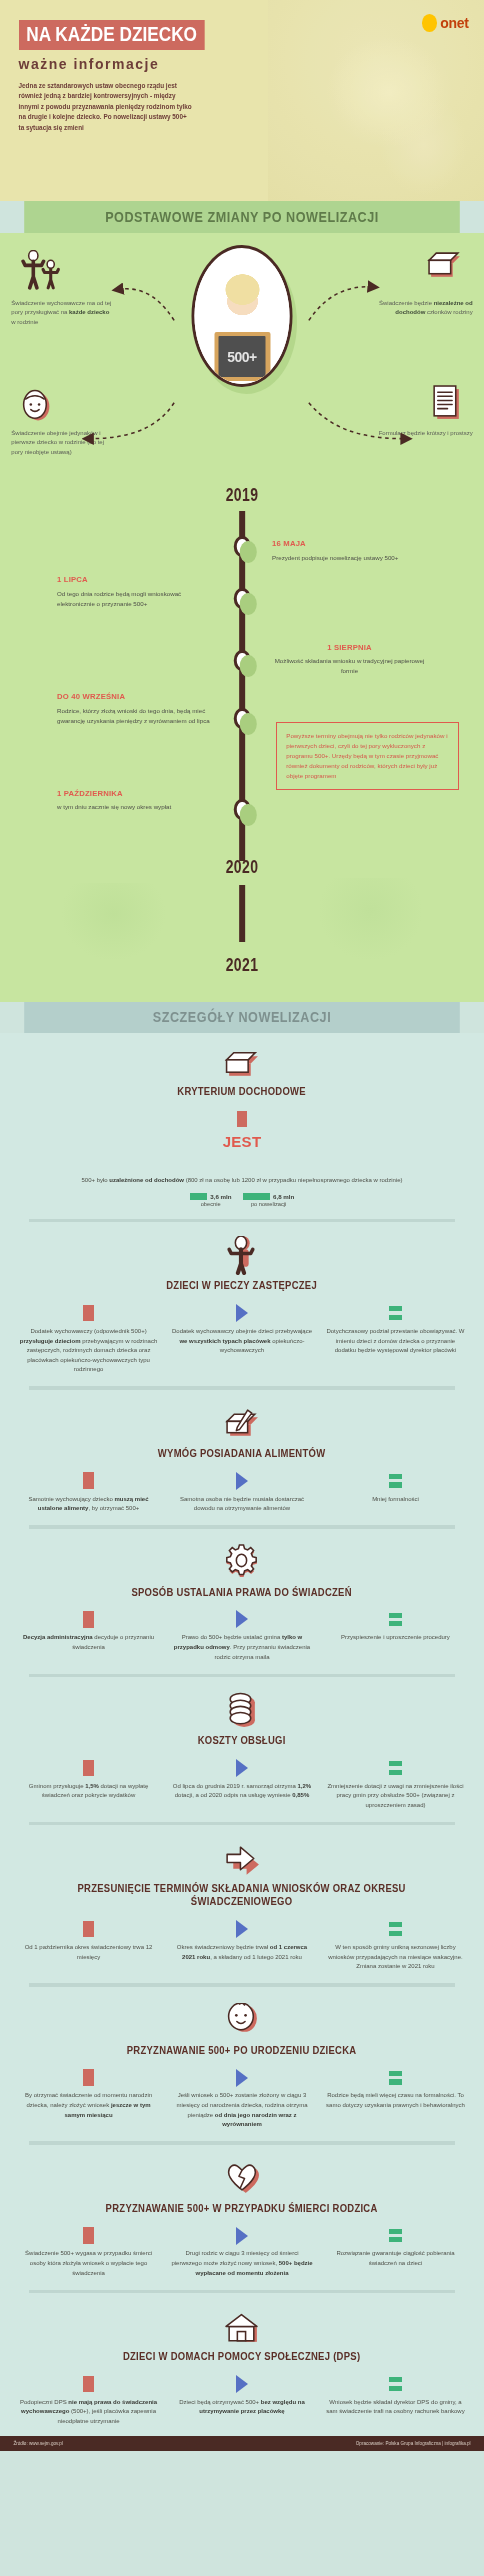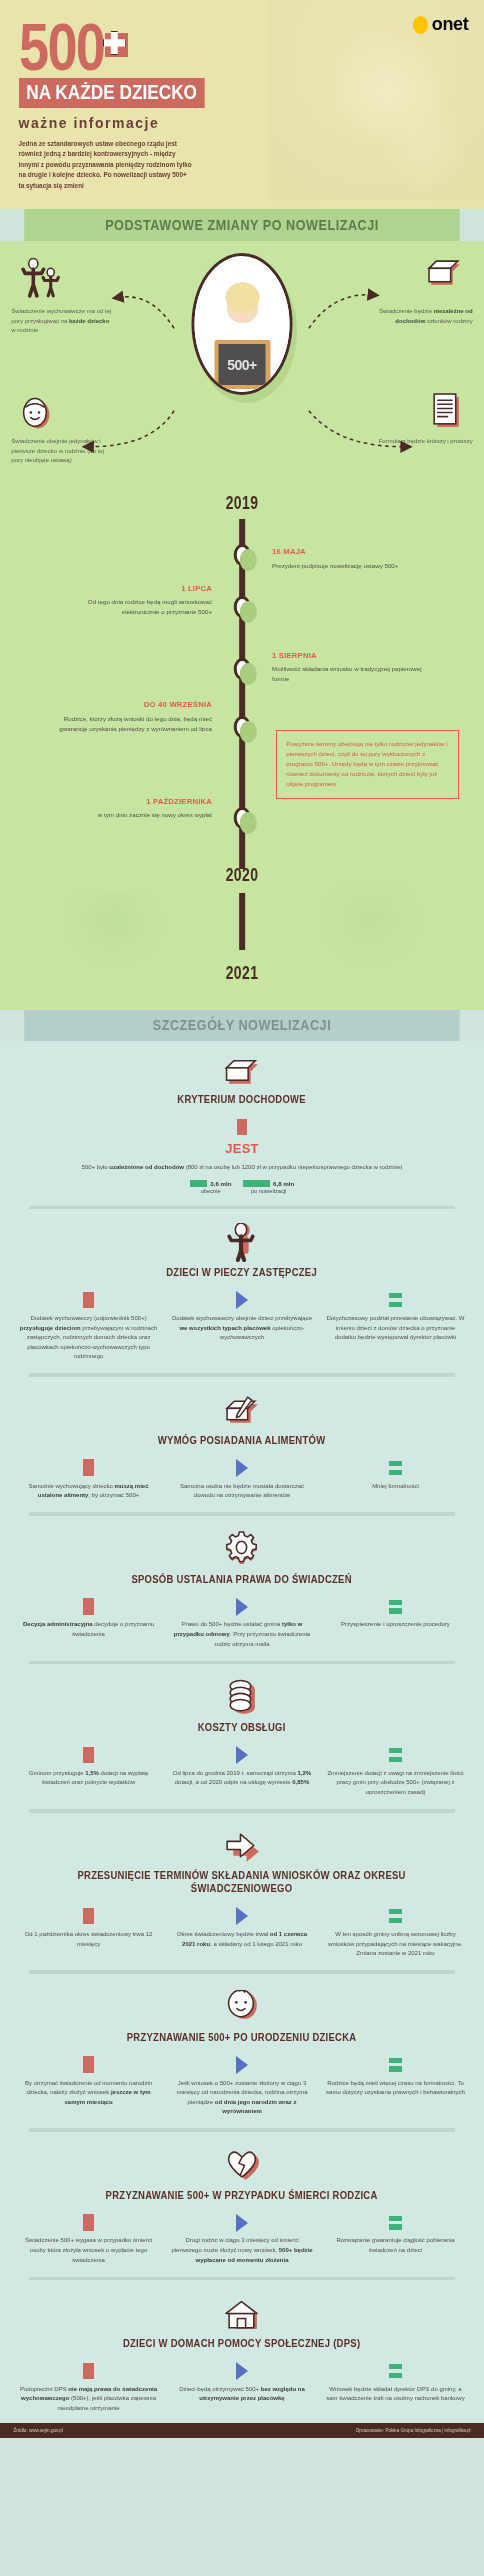--- a/index.html
+++ b/index.html
@@ -26,21 +26,21 @@
       radial-gradient(ellipse 88px 77px at 56% 46%, rgba(245,240,200,.85), rgba(232,228,172,0) 72%),
       radial-gradient(ellipse 62px 72px at 72% 72%, rgba(238,232,190,.9), rgba(232,228,172,0) 70%),
       radial-gradient(circle at 50% 30%, #ece7b8, #e4dfa6);
     opacity: .85;
   }
   .onet-logo {
     position: absolute; right: 15.5px; top: 14.4px;
     display: flex; align-items: center; gap: 3.6px; z-index: 4;
   }
   .onet-dot { width: 15px; height: 17.5px; background: #ffc400; border-radius: 50%; }
-  .onet-text { font-size: 18px; font-weight: bold; color: #000000; letter-spacing: -0.3px; }
+  .onet-text { font-size: 14px; font-weight: bold; color: #c2410c; letter-spacing: -0.3px; }
 
   .big500 {
     position: relative; z-index: 3;
     display: flex; align-items: flex-start;
   }
   .big500 .num {
     font-size: 66px; line-height: .88;
     font-weight: bold;
     color: #cd6a5f;
     letter-spacing: -2.1px;
@@ -156,21 +156,21 @@
     position: absolute; left: 50%; top: 14.4px; transform: translateX(-50%);
     width: 16.5px; height: 21.6px; background: #fff;
     border: 3.1px solid #4a2a24; border-radius: 50%; z-index: 4;
   }
   .tl-dot::before {
     content:""; position:absolute; left:3.1px; top:2.1px; width:16.5px; height:21.6px;
     background:#a9ce7f; border-radius:50%; z-index:-1;
   }
   .tl-text { position: absolute; width: 155px; font-size: 6.2px; line-height: 1.55; color: #4e4f48; }
   .tl-text.right { left: 272px; text-align: left; }
-  .tl-text.left  { right: 272px; text-align: right; }
+  .tl-text.left  { right: 272px; }
   .tl-date {
     font-size: 7.7px; font-weight: bold; color: #e05a4e; margin-bottom: 2.6px;
     font-family: "Liberation Sans Narrow", "Liberation Sans", sans-serif;
     letter-spacing: 0.2px;
   }
 
   .callout {
     position: absolute; left: 276px; width: 183px;
     border: 1.5px solid #e05a4e; padding: 8.2px 9.3px;
     font-size: 6.2px; line-height: 1.62; color: #d4584c;
@@ -188,21 +188,21 @@
     letter-spacing: 0.3px; transform: scaleX(.92); margin-bottom: 11.3px; line-height: 1.25;
   }
   .cols { display: flex; gap: 5.2px; }
   .col { flex: 1; text-align: center; padding: 0 3.1px; }
   .col-marker { height: 17.5px; display: flex; align-items: center; justify-content: center; margin-bottom: 5.2px; }
   .m-red { width: 10.3px; height: 16.5px; background: #cd6a5f; }
   .m-blue { width: 0; height: 0; border-left: 12.4px solid #5670c4; border-top: 9.3px solid transparent; border-bottom: 9.3px solid transparent; }
   .m-green { display: flex; flex-direction: column; gap: 3.6px; }
   .m-green span { display: block; width: 13.4px; height: 5.2px; background: #3db37a; }
   .col-label {
-    font-size: 13px; font-weight: bold; margin-bottom: 7px;
+    font-size: 15px; font-weight: bold; margin-bottom: 26px;
     font-family: "Liberation Sans Narrow", "Liberation Sans", sans-serif;
     letter-spacing: 0.3px;
   }
   .lab-red { color: #e05a4e; }
   .lab-blue { color: #5670c4; }
   .lab-green { color: #3db37a; }
   .col-body { font-size: 6px; line-height: 1.6; color: #4e4f48; }
   .col-body b { color: #3a3b36; }
   .divider { height: 3.6px; background: #bfd6d0; margin: 11.3px 14.4px 0 14.4px; }
 
@@ -226,27 +226,20 @@
 <div class="page">
 
   <div class="header">
     <div class="header-photo"></div>
 
     <div class="onet-logo">
       <div class="onet-dot"></div>
       <div class="onet-text">onet</div>
     </div>
 
-    <div class="big500">
-      <div class="num">500</div>
-      <div class="plus-badge">
-        <div class="sh"></div>
-          <div class="fg"></div>
-      </div>
-    </div>
 
     <div class="subtitle-bar">NA KAŻDE DZIECKO</div>
     <div class="kicker">ważne informacje</div>
     <div class="intro">Jedna ze sztandarowych ustaw obecnego rządu jest również jedną z bardziej kontrowersyjnych - między innymi z powodu przyznawania pieniędzy rodzinom tylko na drugie i kolejne dziecko. Po nowelizacji ustawy 500+ ta sytuacja się zmieni</div>
   </div>
 
   <div class="banner banner-green">PODSTAWOWE ZMIANY PO NOWELIZACJI</div>
 
   <div class="green-sec">
 
@@ -349,21 +342,21 @@
         <div style="position:absolute; left:0; top:82px; width:484px;">
           <div class="tl-dot" style="top:0;"></div>
           <div class="tl-text left" style="top:-13.4px; position:absolute;">
             <div class="tl-date">1 LIPCA</div>
             <div>Od tego dnia rodzice będą mogli wnioskować elektronicznie o przyznanie 500+</div>
           </div>
         </div>
 
         <div style="position:absolute; left:0; top:144px; width:484px;">
           <div class="tl-dot" style="top:0;"></div>
-          <div class="tl-text right" style="top:-8.2px; position:absolute;">
+          <div class="tl-text right" style="top:-8.2px; position:absolute;text-align:center;">
             <div class="tl-date">1 SIERPNIA</div>
             <div>Możliwość składania wniosku w tradycyjnej papierowej formie</div>
           </div>
         </div>
 
         <div style="position:absolute; left:0; top:202px; width:484px;">
           <div class="tl-dot" style="top:0;"></div>
           <div class="tl-text left" style="top:-16.5px; position:absolute;">
             <div class="tl-date">DO 40 WRZEŚNIA</div>
             <div>Rodzice, którzy złożą wnioski do tego dnia, będą mieć gwarancję uzyskania pieniędzy z wyrównaniem od lipca</div>

